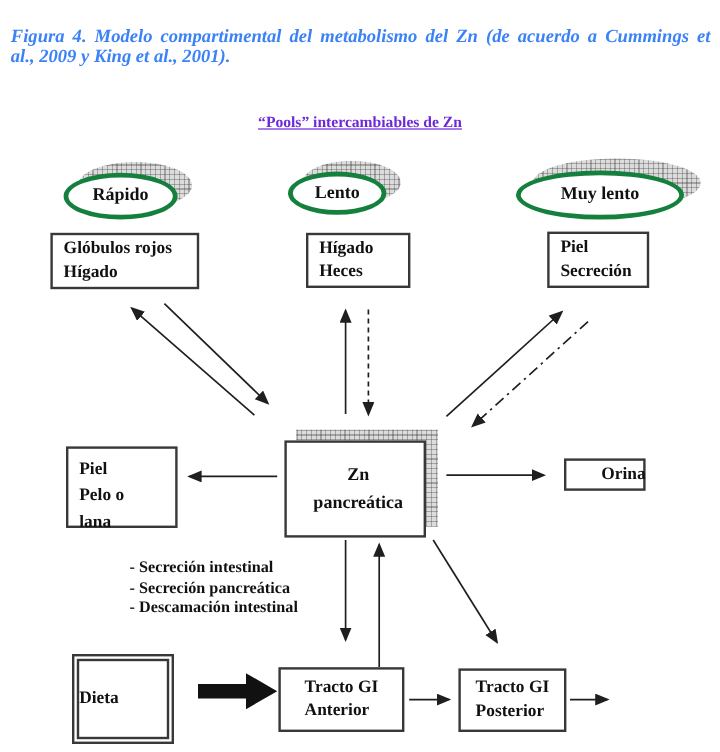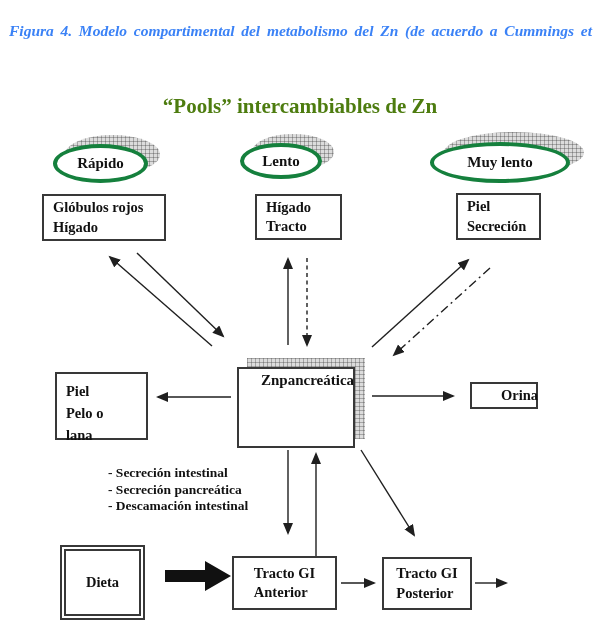--- a/index.html
+++ b/index.html
@@ -10,21 +10,21 @@
   
   .caption{
     position:absolute;left:9px;top:6px;width:583px;
     font-size:15.5px;font-weight:bold;font-style:italic;line-height:17.5px;color:#3b82f6;
   }
   .cap-line1{display:block;text-align:justify;text-align-last:justify;}
   .cap-line2{display:block;}
   
   .heading{
     position:absolute;left:0;top:94px;width:600px;text-align:center;
-    font-size:21px;font-weight:bold;color:#4d7c0f;
+    font-size:13px;font-weight:bold;color:#6d28d9;text-decoration:underline;
   }
   
   .grid-shadow{
     position:absolute;background-color:#dcdcdc;
     background-image:
       repeating-linear-gradient(0deg, rgba(60,60,60,.35) 0 1px, transparent 1px 4px),
       repeating-linear-gradient(90deg, rgba(60,60,60,.35) 0 1px, transparent 1px 4px);
   }
   .ellipse-shadow{border-radius:50%;}
   
@@ -34,48 +34,49 @@
     font-size:15px;font-weight:bold;box-sizing:border-box;
   }
   
   .box{
     position:absolute;background:#fff;border:2px solid #383838;box-sizing:border-box;
     font-weight:bold;font-size:14.5px;line-height:1.32;
   }
   .box .bl{display:block;}
   .pad-left{display:flex;flex-direction:column;justify-content:center;padding-left:9px;}
   .center-both{display:flex;align-items:center;justify-content:center;text-align:center;padding-left:31px;}
-  .zn-box{display:flex;flex-direction:row;justify-content:center;padding-left:23px;font-size:15px;line-height:1.5;}
+  .zn-box{display:flex;flex-direction:column;justify-content:center;padding-left:5px;font-size:15px;line-height:1.5;align-items:center;}
   .piel-pelo{padding:7px 11px 0 9px;line-height:1.5;}
   .row-justify{display:flex;justify-content:space-between;}
   .gi-box{display:flex;align-items:center;justify-content:center;}
   
   .dieta-outer{padding:0;}
   .dieta-inner{
     position:absolute;left:2px;top:2px;right:2px;bottom:2px;border:2px solid #383838;
-    display:flex;align-items:center;justify-content:center;font-weight:bold;font-size:14.5px;
+    display:flex;align-items:center;justify-content:flex-start;font-weight:bold;font-size:14.5px;
   }
   
   .secretions{
     position:absolute;left:108px;top:465px;width:170px;
     font-size:13.5px;font-weight:bold;line-height:16.5px;white-space:nowrap;
   }
   
   .arrows{position:absolute;left:0;top:0;}
   .arrows line{stroke:#1f1f1f;stroke-width:1.4;}
   .dashed{stroke-dasharray:4 3.5;}
   .dashdot{stroke-dasharray:9 4 2 4;}
 </style>
 </head>
 <body>
 
 <div class="page">
 
   <p class="caption">
     <span class="cap-line1">Figura 4. Modelo compartimental del metabolismo del Zn (de acuerdo a Cummings et</span>
+    <span class="cap-line2">al., 2009 y King et al., 2001).</span>
   </p>
 
   <div class="heading">“Pools” intercambiables de Zn</div>
 
   <svg class="arrows" width="600" height="627" viewBox="0 0 600 627" aria-hidden="true">
     <defs>
       <marker id="ah" markerUnits="userSpaceOnUse" markerWidth="13" markerHeight="11" refX="10" refY="5" orient="auto">
         <path d="M0,0 L12,5 L0,10 Z" fill="#1f1f1f"></path>
       </marker>
     </defs>
@@ -110,21 +111,21 @@
     <span>Muy lento</span>
   </div>
 
   <div class="box pad-left" style="left:42px;top:194px;width:124px;height:47px;">
     <span class="bl">Glóbulos rojos</span>
     <span class="bl">Hígado</span>
   </div>
 
   <div class="box pad-left" style="left:255px;top:194px;width:87px;height:46px;">
     <span class="bl">Hígado</span>
-    <span class="bl">Tracto</span>
+    <span class="bl">Heces</span>
   </div>
 
   <div class="box pad-left" style="left:456px;top:193px;width:85px;height:47px;">
     <span class="bl">Piel</span>
     <span class="bl">Secreción</span>
   </div>
 
   <div class="grid-shadow" style="left:247px;top:358px;width:118px;height:81px;"></div>
   <div class="box zn-box" style="left:237px;top:367px;width:118px;height:81px;">
     <span class="bl">Zn</span>

